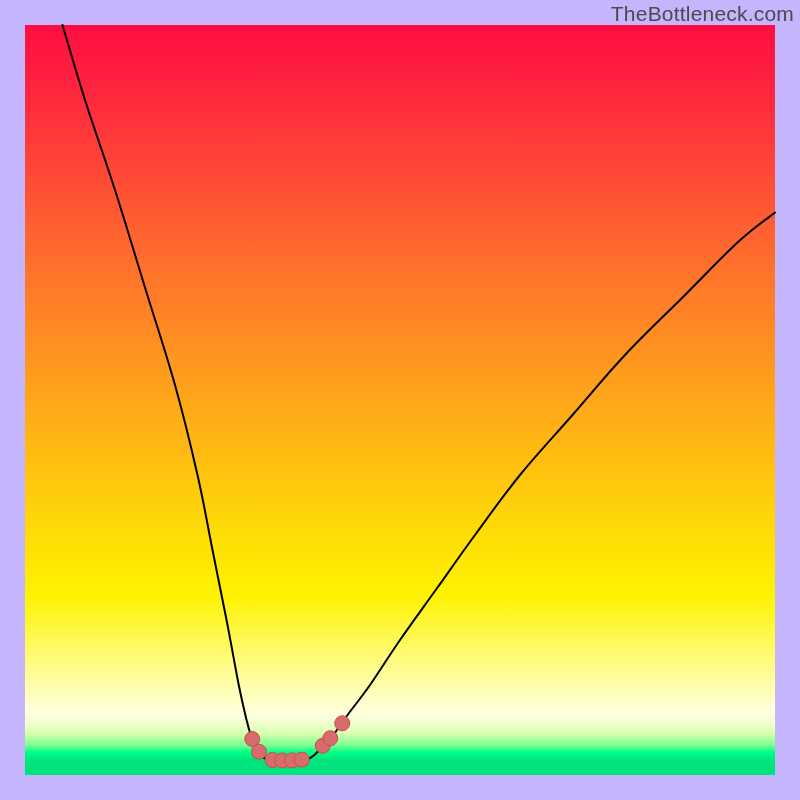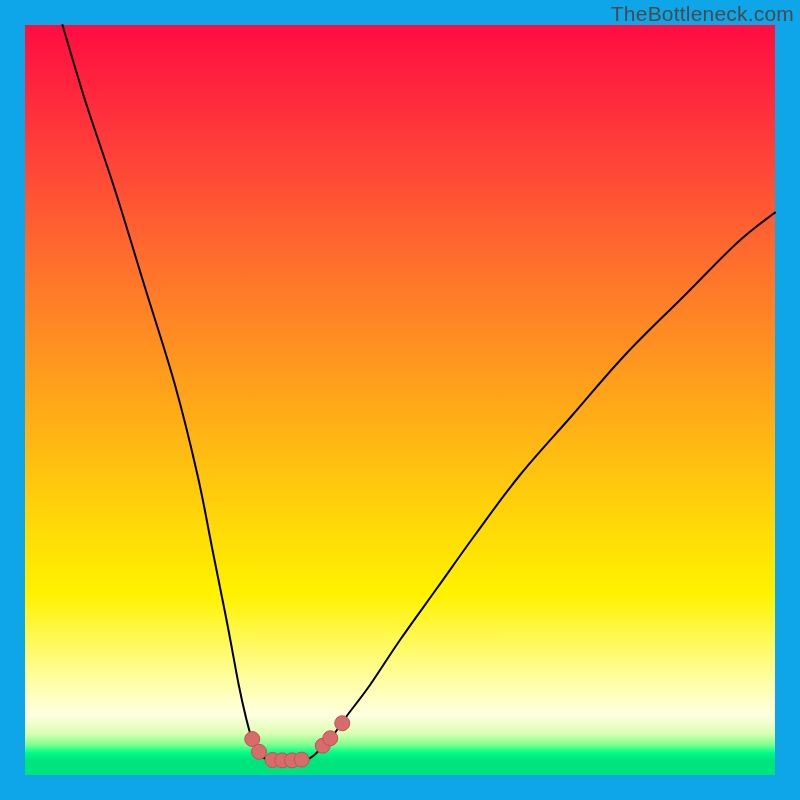--- a/index.html
+++ b/index.html
@@ -8,21 +8,21 @@
     width: 800px;
     height: 800px;
     overflow: hidden;
     background: #000;
     font-family: Arial, Helvetica, sans-serif;
   }
   .frame {
     position: absolute;
     top: 0; left: 0;
     width: 800px; height: 800px;
-    background: #0ea5e9;
+    background: #c4b5fd;
   }
   .plot {
     position: absolute;
     top: 25px;
     left: 25px;
     width: 750px;
     height: 750px;
     
     background: linear-gradient(
       to bottom,

